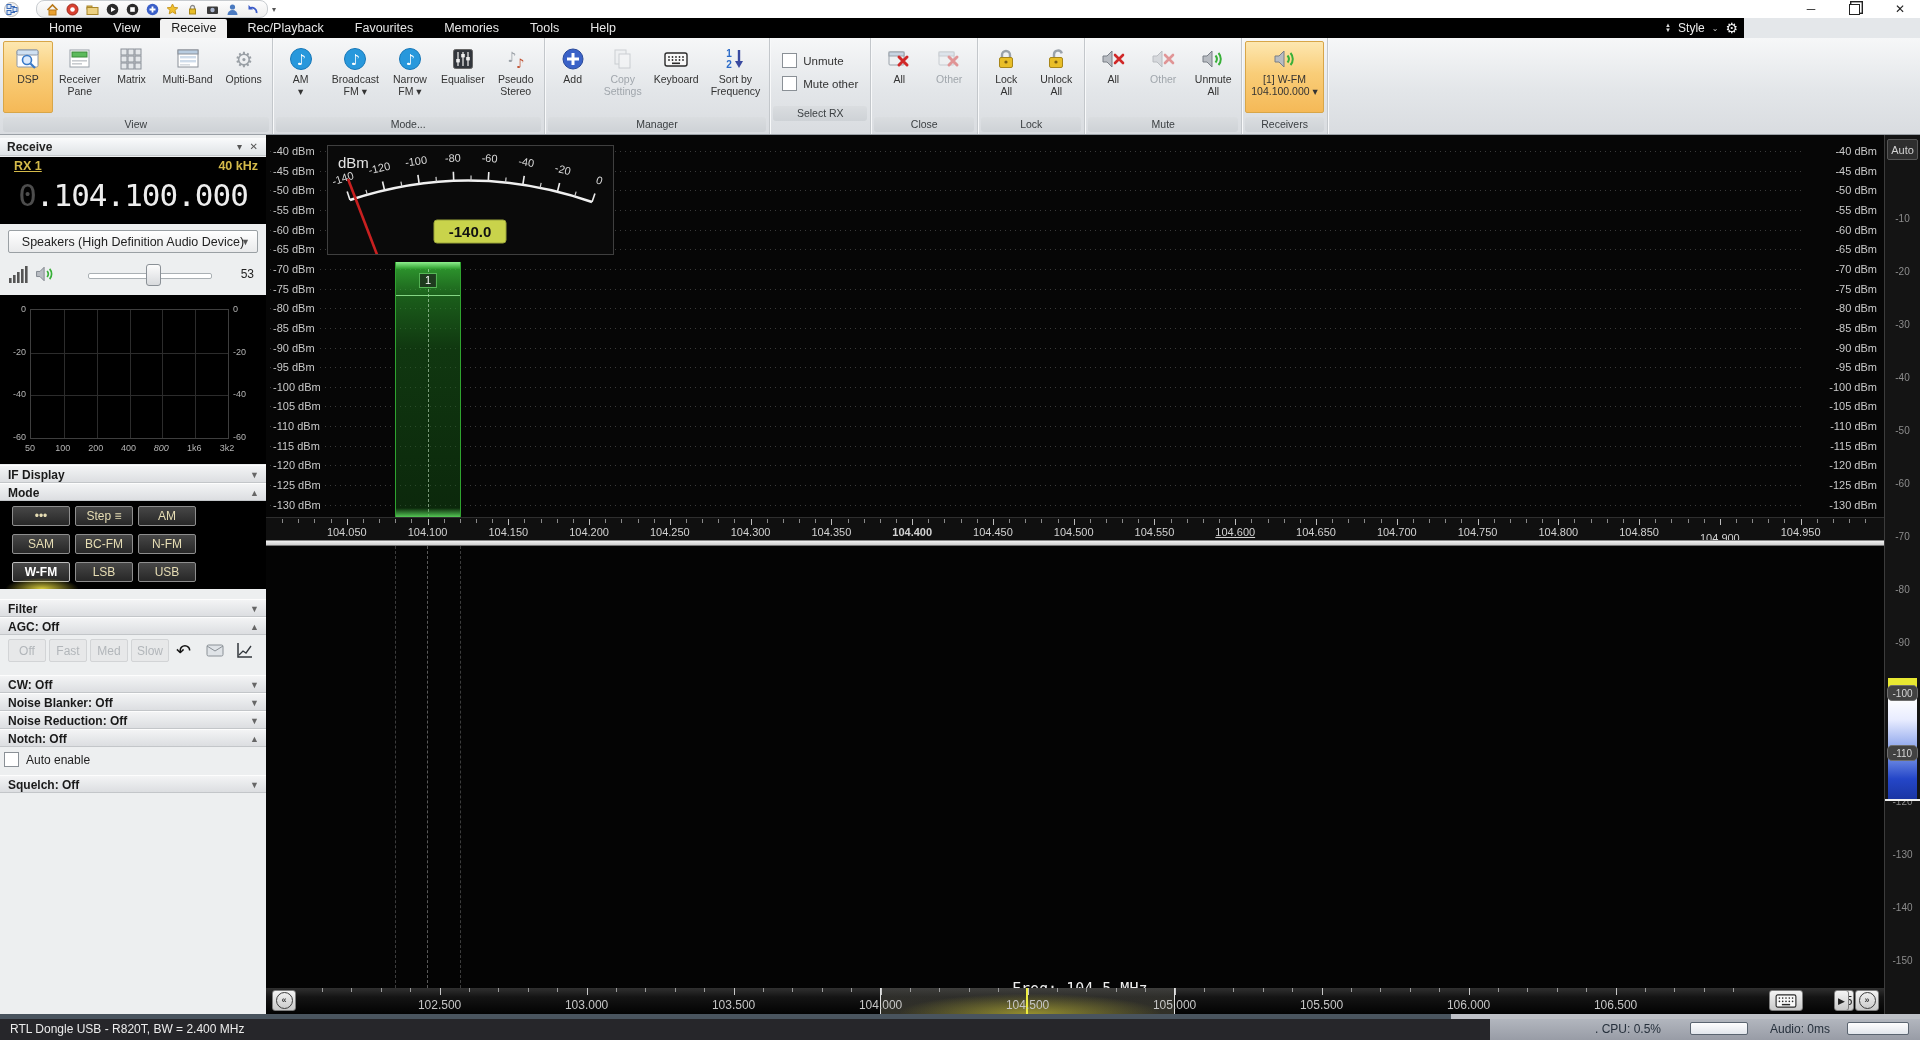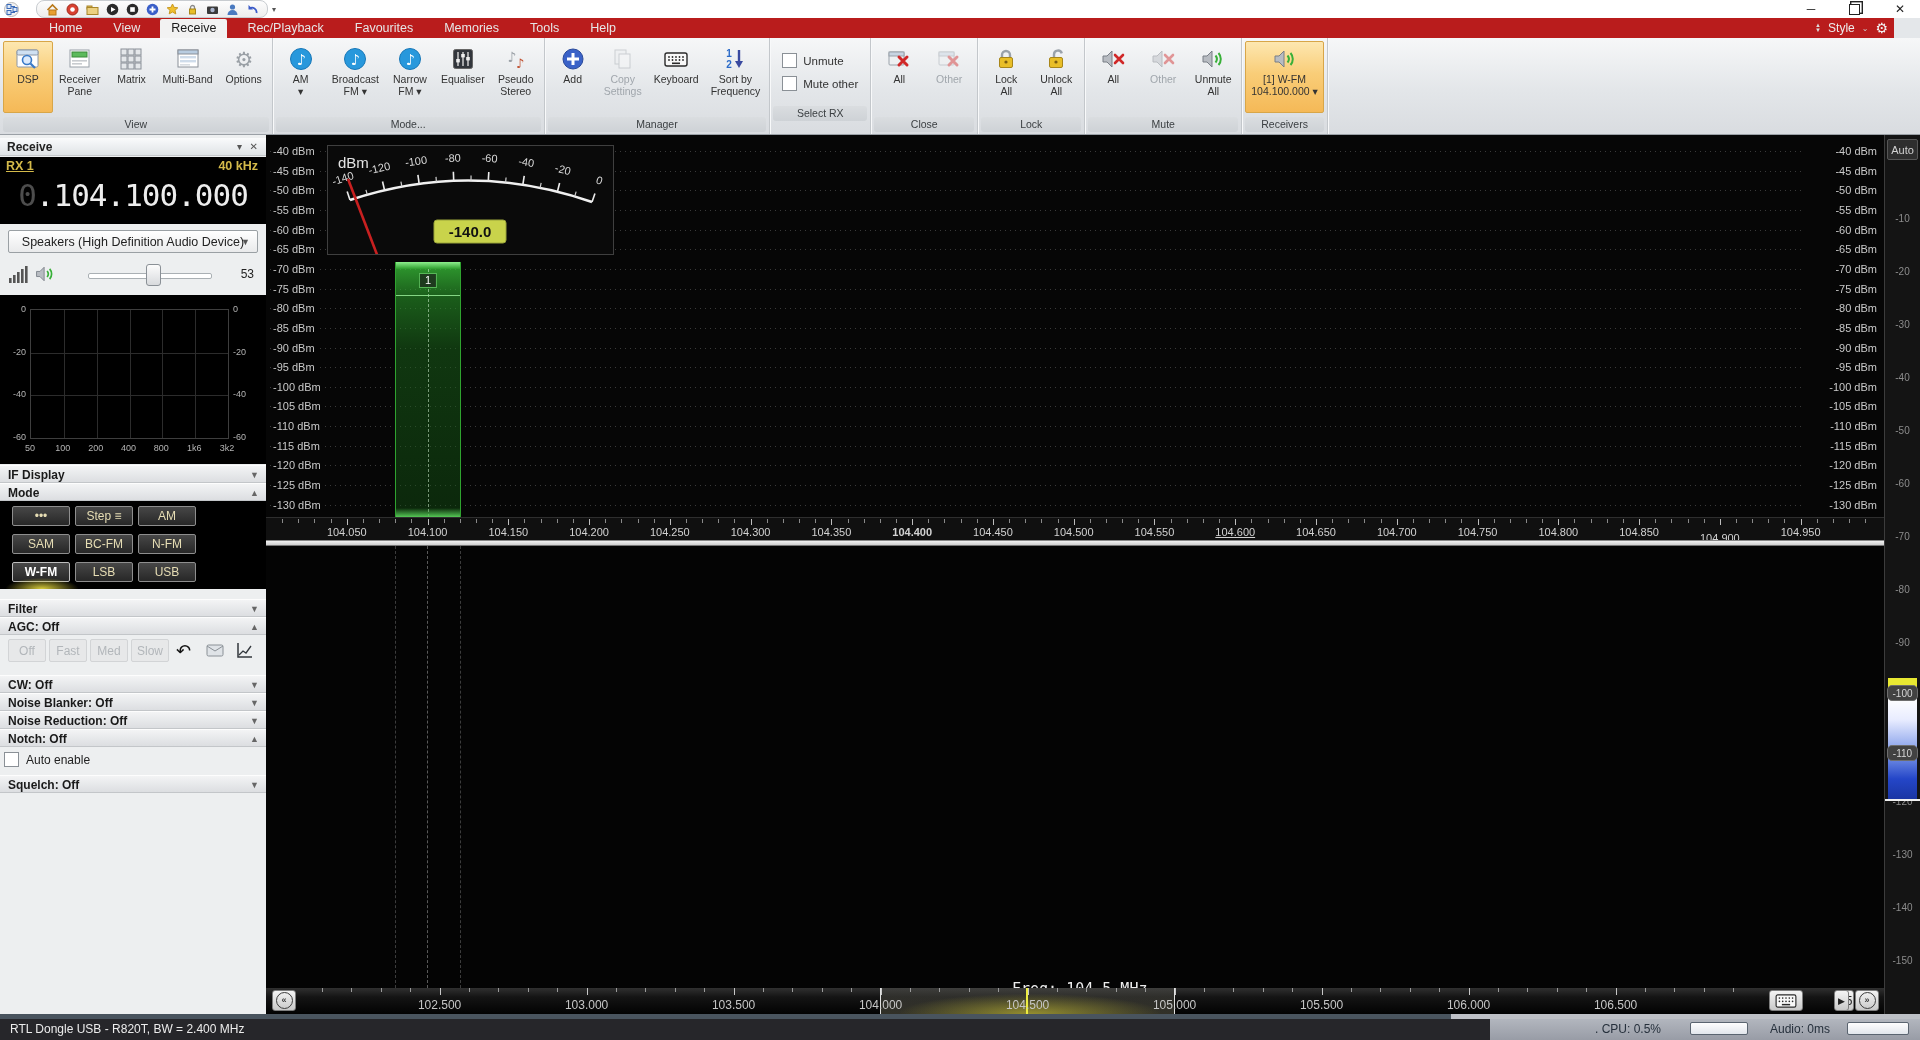--- a/index.html
+++ b/index.html
@@ -9,21 +9,21 @@
   .titlebar{position:absolute;left:0;top:0;width:1920px;height:18px;background:#ffffff;display:flex;align-items:center;}
   .appicon{margin-left:2px;width:18px;height:16px;display:flex;align-items:center;justify-content:center;}
   .qat{margin-left:16px;height:16px;display:flex;align-items:center;gap:6px;padding:0 8px;border:1px solid #c8ccd0;border-radius:8px;background:linear-gradient(#fdfdfd,#ededed);}
   .qat .qi{width:14px;height:14px;display:flex;align-items:center;justify-content:center;}
   .qat-ovf{margin-left:4px;font-size:8px;color:#555;}
   .wtitle{position:absolute;left:0;right:0;text-align:center;font-size:12px;color:#111;pointer-events:none;}
   .winbtns{position:absolute;right:4px;top:0;height:18px;display:flex;align-items:center;gap:30px;padding-right:8px;}
   .wb{font-size:12px;color:#222;width:16px;text-align:center;line-height:16px;}
   .wb-restore{width:9px;height:9px;border:1.4px solid #222;box-shadow:2px -2px 0 -0.4px #fff,2px -2px 0 1px #222;margin-right:2px;}
   
-  .menubar{position:absolute;left:0;top:18px;width:1894px;height:20px;background:#b91c1c;display:flex;align-items:flex-end;}
+  .menubar{position:absolute;left:0;top:18px;width:1744px;height:20px;background:#000000;display:flex;align-items:flex-end;}
   .tabs{display:flex;margin-left:38px;height:20px;align-items:flex-end;}
   .tab{font-size:12.5px;color:#e6e6e6;padding:2px 11px 3px;margin-right:9px;}
   .tab.active{background:#f2f2f2;color:#1a1a1a;border-radius:2px 2px 0 0;}
   .menubar-right{position:absolute;right:6px;top:0;height:20px;display:flex;align-items:center;gap:7px;color:#ececec;}
   .collapse-ic{display:inline-flex;flex-direction:column;font-size:6px;line-height:5px;color:#ddd;}
   .stylelbl{font-size:12px;}
   .gear{font-size:14px;color:#f2f2f2;font-family:"DejaVu Sans",sans-serif;}
   .chev-s{font-size:8px;color:#ccc;}
   
   .ribbon{position:absolute;left:0;top:38px;width:1920px;height:96px;background:linear-gradient(#f6f7f8,#e3e6e9 55%,#d9dce0);border-bottom:1px solid #9aa0a6;display:flex;}
@@ -39,21 +39,21 @@
   .rchecks{display:flex;flex-direction:column;justify-content:center;gap:8px;padding:0 12px;height:68px;}
   .rcheck{display:flex;align-items:center;gap:6px;font-size:11.5px;color:#333;}
   .cb{width:13px;height:13px;background:#fff;border:1px solid #8a9096;}
   
   .main{position:absolute;left:0;top:135px;width:1920px;height:879px;background:#050505;}
   
   .lpanel{position:absolute;left:0;top:0;width:266px;height:879px;background:#edeff0;border-right:1px solid #888;font-size:12px;}
   .rp-header{position:absolute;left:0;top:3px;width:266px;height:18px;background:linear-gradient(#fafbfc,#dfe3e6);border-bottom:1px solid #c6c9cc;color:#222;font-weight:bold;line-height:18px;padding-left:7px;box-sizing:border-box;}
   .rp-hic{position:absolute;top:0;font-size:10px;color:#555;font-weight:normal;}
   .freqdisp{position:absolute;left:0;top:22px;width:266px;height:67px;background:#000;}
-  .fd-rx{position:absolute;left:6px;top:2px;color:#d4ba4a;font-size:12.5px;font-weight:bold;text-decoration:underline;}
+  .fd-rx{position:absolute;left:14px;top:2px;color:#d4ba4a;font-size:12.5px;font-weight:bold;text-decoration:underline;}
   .fd-bw{position:absolute;right:8px;top:2px;color:#d4ba4a;font-size:12.5px;font-weight:bold;}
   .fd-digits{position:absolute;left:0;top:20px;width:266px;text-align:center;font-family:"DejaVu Sans Mono",monospace;font-size:31px;letter-spacing:-1px;color:#ededed;white-space:nowrap;}
   .fd-dim{color:#4d4d4d;}
   .devsel{position:absolute;left:8px;top:95px;width:250px;height:23px;background:linear-gradient(#ffffff,#e9eaeb);border:1px solid #9aa0a4;border-radius:2px;display:flex;align-items:center;justify-content:center;font-size:12.5px;color:#222;box-sizing:border-box;}
   .devsel .dd{position:absolute;right:7px;font-size:9px;color:#555;}
   .volrow{position:absolute;left:0;top:126px;width:266px;height:28px;}
   .volval{position:absolute;right:12px;top:6px;font-size:12px;color:#222;}
   .sl-track{position:absolute;left:88px;top:12px;width:122px;height:4px;background:#fff;border:1px solid #aab0b4;border-radius:2px;}
   .sl-thumb{position:absolute;left:146px;top:3px;width:13px;height:20px;background:linear-gradient(#fcfcfc,#d8dadd);border:1px solid #8a9096;border-radius:3px;}
   .audiograph{position:absolute;left:0;top:160px;width:266px;height:169px;background:#000;}
@@ -578,21 +578,21 @@
             <div class="ag-v" style="left: 98.5px;"></div>
             <div class="ag-v" style="left: 131.333px;"></div>
             <div class="ag-v" style="left: 164.167px;"></div>
             <div class="ag-h" style="top: 42.6667px;"></div>
             <div class="ag-h" style="top: 85.3333px;"></div>
           </div>
       <div class="ag-xl" style="left: 30px;">50</div>
           <div class="ag-xl" style="left: 62.8333px;">100</div>
           <div class="ag-xl" style="left: 95.6667px;">200</div>
           <div class="ag-xl" style="left: 128.5px;">400</div>
-          <div class="ag-xl" style="left: 161.333px;">800</div>
+          <div class="ag-xl" style="left: 161.333px; font-style: italic;">800</div>
           <div class="ag-xl" style="left: 194.167px;">1k6</div>
           <div class="ag-xl" style="left: 227px;">3k2</div>
           <div class="ag-yl" style="left: 8px; top: 9px; width: 18px; text-align: right;">0</div>
           <div class="ag-yr" style="left: 233px; top: 9px;">0</div>
           <div class="ag-yl" style="left: 8px; top: 51.6667px; width: 18px; text-align: right;">-20</div>
           <div class="ag-yr" style="left: 233px; top: 51.6667px;">-20</div>
           <div class="ag-yl" style="left: 8px; top: 94.3333px; width: 18px; text-align: right;">-40</div>
           <div class="ag-yr" style="left: 233px; top: 94.3333px;">-40</div>
           <div class="ag-yl" style="left: 8px; top: 137px; width: 18px; text-align: right;">-60</div>
           <div class="ag-yr" style="left: 233px; top: 137px;">-60</div>

